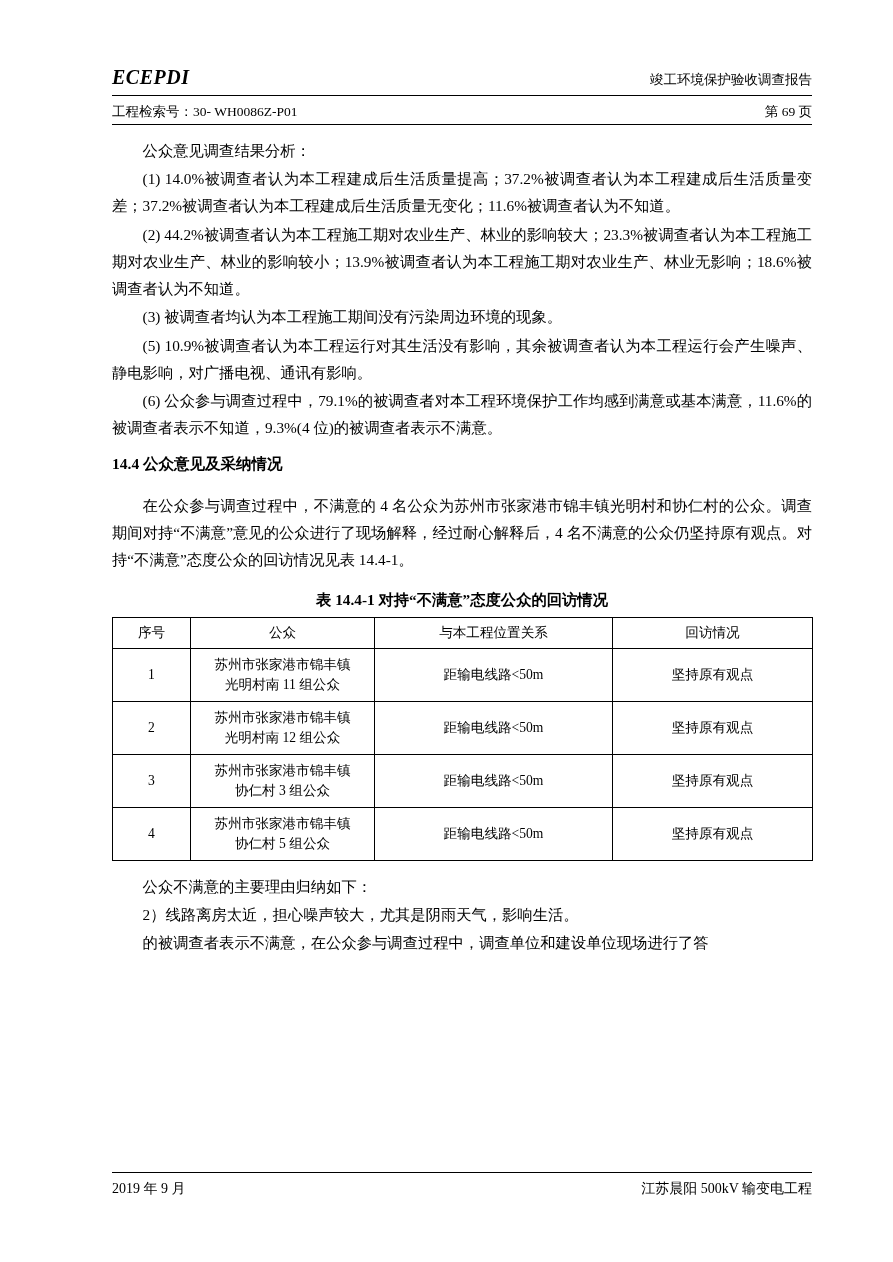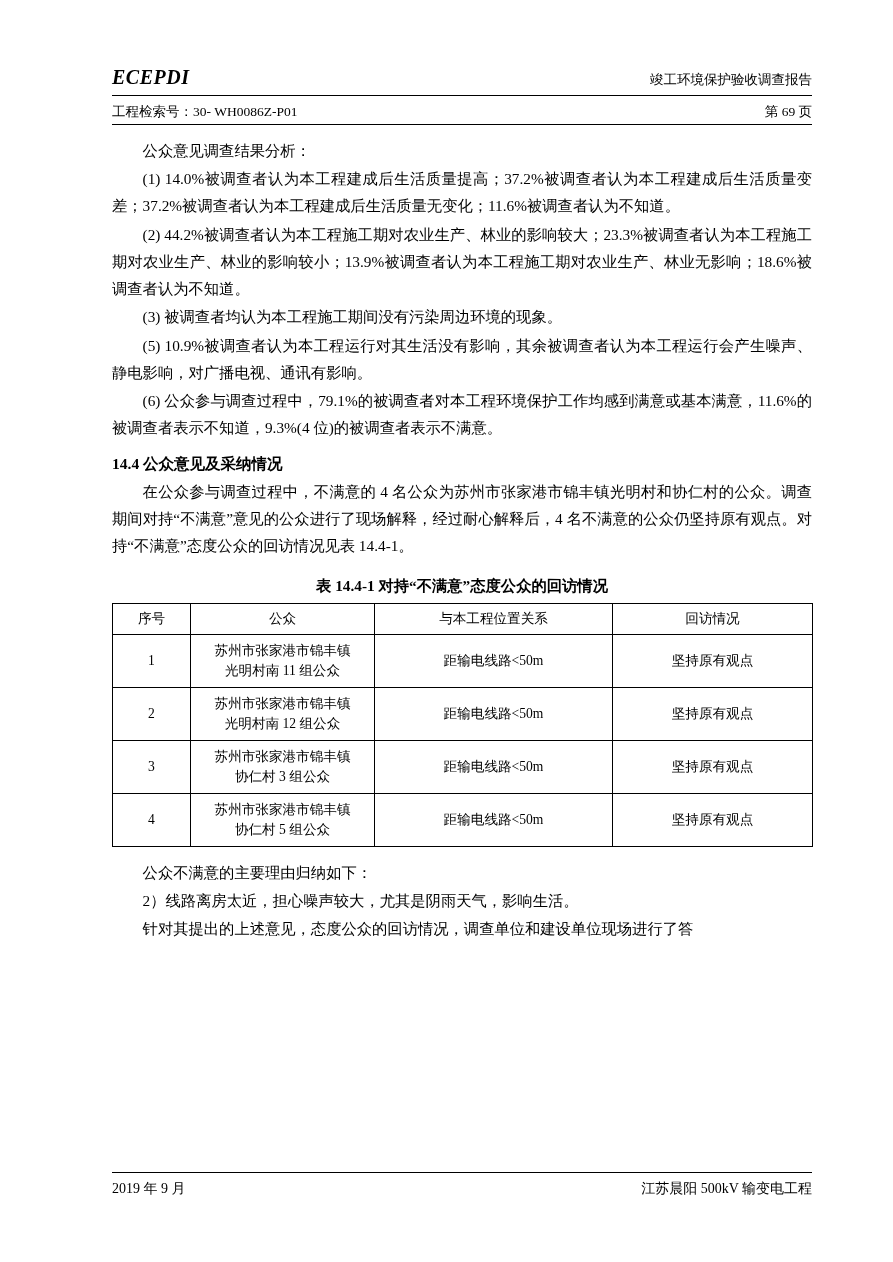--- a/index.html
+++ b/index.html
@@ -66,21 +66,21 @@
     margin-top: 12px;
     font-size: 15.3px;
     line-height: 1.78;
     text-align: justify;
   }
   p.para {
     margin: 0 0 1px 0;
     text-indent: 2em;
   }
   h2.section {
-    margin: 9px 0 0 0;
+    margin: 9px 0 14px 0;
     font-size: 15.5px;
     font-weight: bold;
     text-indent: 0;
   }
 
   
   .table-caption {
     text-align: center;
     font-weight: bold;
     font-size: 15.3px;
@@ -221,21 +221,21 @@
             </td>
             <td>距输电线路&lt;50m</td>
             <td>坚持原有观点</td>
           </tr>
         </tbody>
       </table>
 
       <div class="after-table">
         <p class="para">公众不满意的主要理由归纳如下：</p>
         <p class="para">2）线路离房太近，担心噪声较大，尤其是阴雨天气，影响生活。</p>
-        <p class="para">针对其提出的上述意见，态度公众的回访情况，调查单位和建设单位现场进行了答</p>
+        <p class="para">的被调查者表示不满意，在公众参与调查过程中，调查单位和建设单位现场进行了答</p>
       </div>
 
     </div>
   </div>
 
   <div class="footer">
     <div class="footer-rule"></div>
     <div class="footer-row">
       <div>2019 年 9 月</div>
       <div>江苏晨阳 500kV 输变电工程</div>

